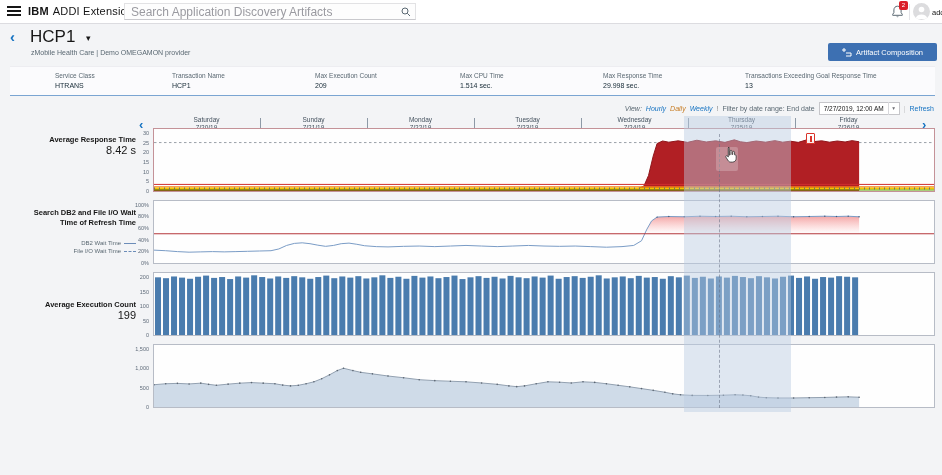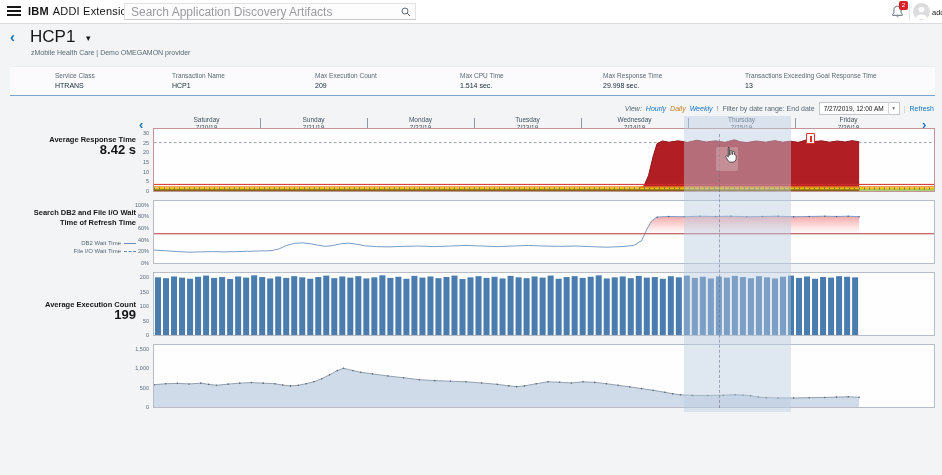--- a/index.html
+++ b/index.html
@@ -51,21 +51,21 @@
   .tl-chev { position:absolute; top:117px; font-size:13px; font-weight:700; color:#1673c2; cursor:pointer; z-index:8; }
   .days { position:absolute; left:153px; top:116px; width:750px; height:18px; }
   .daycell { position:absolute; top:0; width:107px; text-align:center; cursor:pointer; }
   .daycell .dn { display:block; font-size:6.5px; color:#44515e; line-height:8px; }
   .daycell .dd { display:block; font-size:6.5px; color:#44515e; line-height:8px; }
   .daysep { position:absolute; top:2px; width:1px; height:12px; background:#8d99a6; }
 
   
   .chart-label { position:absolute; left:0; width:136px; text-align:right; z-index:4; }
   .chart-label .t { font-size:7.5px; font-weight:700; color:#161616; line-height:9.5px; }
-  .chart-label .v { font-size:13px; font-weight:700; color:#161616; line-height:10px;margin-left:16px; }
+  .chart-label .v { font-size:11px; font-weight:400; color:#161616; line-height:10px;margin-left:16px; }
   .legend-row { display:flex; justify-content:flex-end; align-items:center; gap:3px; margin-top:2px; }
   .legend-row .lg-t { font-size:6px; color:#5a6872; }
   .lg-line { width:12px; height:0; border-top:1px solid #6b8cb8; }
   .lg-line.dash { border-top-style:dashed; }
   .yaxis { position:absolute; left:104px; width:47px; z-index:4; }
   .yaxis span { position:absolute; right:2px; font-size:5.5px; color:#5f6b7a; }
   .panel { position:absolute; left:153px; width:782px; height:64px; background:#fefefe; border:1px solid #b7bcc6; z-index:2; }
   .panel.p1 { border-color:#c49298; }
   .panel svg { display:block; }
 
@@ -110,20 +110,28 @@
         <path d="M2.5 16c.6-3.2 3-4.6 6-4.6s5.4 1.4 6 4.6z" fill="#fff"></path>
       </svg>
     </div>
     <div class="uname">addi</div>
   </div>
 
   <div class="backchev">‹</div>
   <div class="pgtitle">HCP1</div>
   <div class="pgcaret">▾</div>
   <div class="pgsub">zMobile Health Care | Demo OMEGAMON provider</div>
+  <button class="artifact-btn">
+    <svg width="10" height="10" viewBox="0 0 10 10">
+      <line x1="2" y1="1" x2="2" y2="5" stroke="#fff" stroke-width="1"></line>
+      <line x1="0" y1="3" x2="4" y2="3" stroke="#fff" stroke-width="1"></line>
+      <path d="M4 6 h5 v3 h-5" fill="none" stroke="#fff" stroke-width="1"></path>
+    </svg>
+    <span>Artifact Composition</span>
+  </button>
 
   <div class="summary">
     <div class="sum-col" style="left:45px">
         <span class="lbl">Service Class</span>
         <span class="val">HTRANS</span>
       </div>
     <div class="sum-col" style="left:162px">
         <span class="lbl">Transaction Name</span>
         <span class="val">HCP1</span>
       </div>

